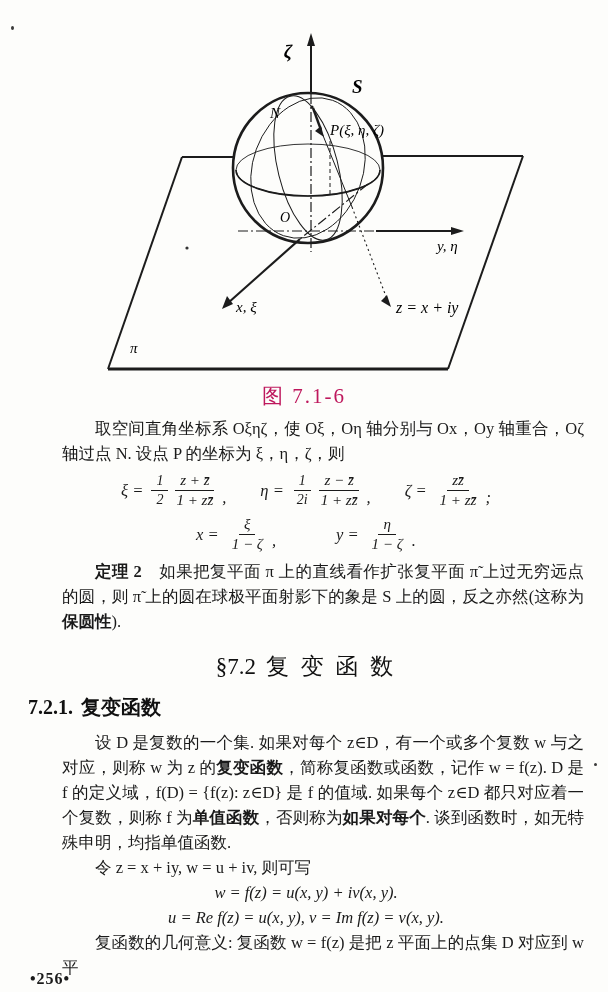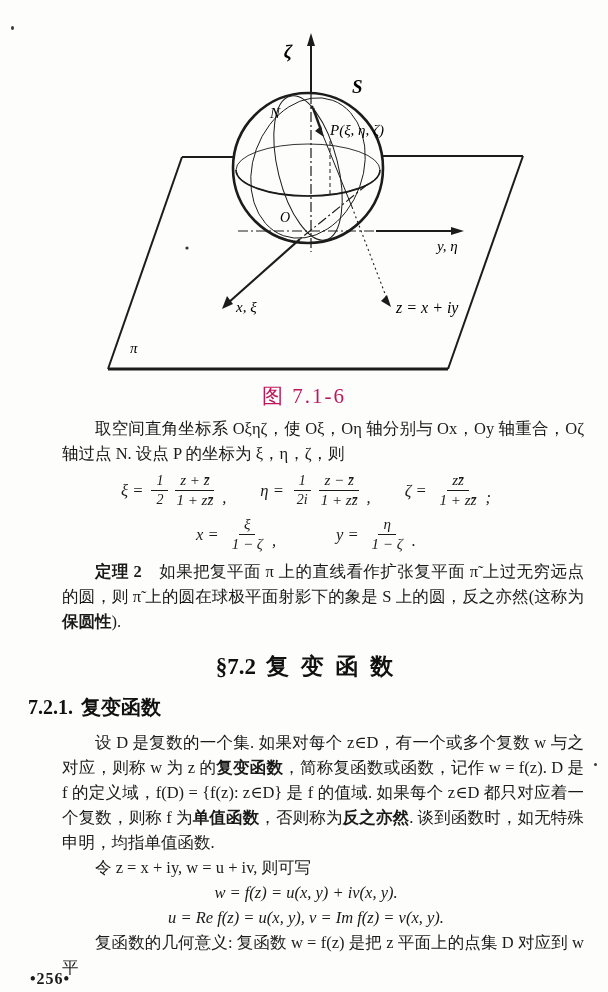--- a/index.html
+++ b/index.html
@@ -40,21 +40,21 @@
     vertical-align:middle;font-size:15px;line-height:1.15;margin:0 2px;
   }
   .frac .num{padding:0 5px 1px 5px;border-bottom:1.2px solid #1a1a1a;white-space:nowrap;}
   .frac .den{padding:1px 5px 0 5px;white-space:nowrap;}
   .coef{font-size:14px;margin-right:1px;}
   .centered-formula{
     text-align:center;font-style:italic;font-size:16.5px;line-height:25px;
   }
   
   .section-heading{
-    text-align:center;font-weight:bold;font-size:23px;
+    text-align:center;font-weight:normal;font-size:23px;
     margin:20px 0 16px 0;color:#111;
   }
   .section-heading .sec-title{letter-spacing:3px;margin-left:10px;}
   .subsection-heading{
     font-weight:bold;font-size:20px;margin:0 0 10px 0;color:#111;
   }
   .subsection-heading .sub-title{margin-left:8px;}
   
   .page-number{
     position:absolute;left:30px;bottom:4px;
@@ -190,21 +190,21 @@
         <span class="fsep">.</span>
       </span>
     </div>
 
     <p class="indent mt6"><span class="bold">定理 2</span><span>　如果把复平面 π 上的直线看作扩张复平面 π̃ 上过无穷远点的圆，则 π̃ 上的圆在球极平面射影下的象是 S 上的圆，反之亦然(这称为</span><span class="bold">保圆性</span><span>).</span></p>
 
     <div class="section-heading"><span>§7.2</span><span class="sec-title">复 变 函 数</span></div>
 
     <div class="subsection-heading"><span>7.2.1.</span><span class="sub-title">复变函数</span></div>
 
-    <p class="indent"><span>设 D 是复数的一个集. 如果对每个 z∈D，有一个或多个复数 w 与之对应，则称 w 为 z 的</span><span class="bold">复变函数</span><span>，简称复函数或函数，记作 w = f(z). D 是 f 的定义域，f(D) = {f(z): z∈D} 是 f 的值域. 如果每个 z∈D 都只对应着一个复数，则称 f 为</span><span class="bold">单值函数</span><span>，否则称为</span><span class="bold">反之亦然</span><span>. 谈到函数时，如无特殊申明，均指单值函数.</span></p>
+    <p class="indent"><span>设 D 是复数的一个集. 如果对每个 z∈D，有一个或多个复数 w 与之对应，则称 w 为 z 的</span><span class="bold">复变函数</span><span>，简称复函数或函数，记作 w = f(z). D 是 f 的定义域，f(D) = {f(z): z∈D} 是 f 的值域. 如果每个 z∈D 都只对应着一个复数，则称 f 为</span><span class="bold">单值函数</span><span>，否则称为</span><span class="bold">如果对每个</span><span>. 谈到函数时，如无特殊申明，均指单值函数.</span></p>
 
     <p class="indent">令 z = x + iy, w = u + iv, 则可写</p>
     <div class="centered-formula">w = f(z) = u(x, y) + iv(x, y).</div>
     <div class="centered-formula">u = Re f(z) = u(x, y),  v = Im f(z) = v(x, y).</div>
     <p class="indent">复函数的几何意义: 复函数 w = f(z) 是把 z 平面上的点集 D 对应到 w 平</p>
 
   </div>
 
   <div class="page-number">•256•</div>
 

